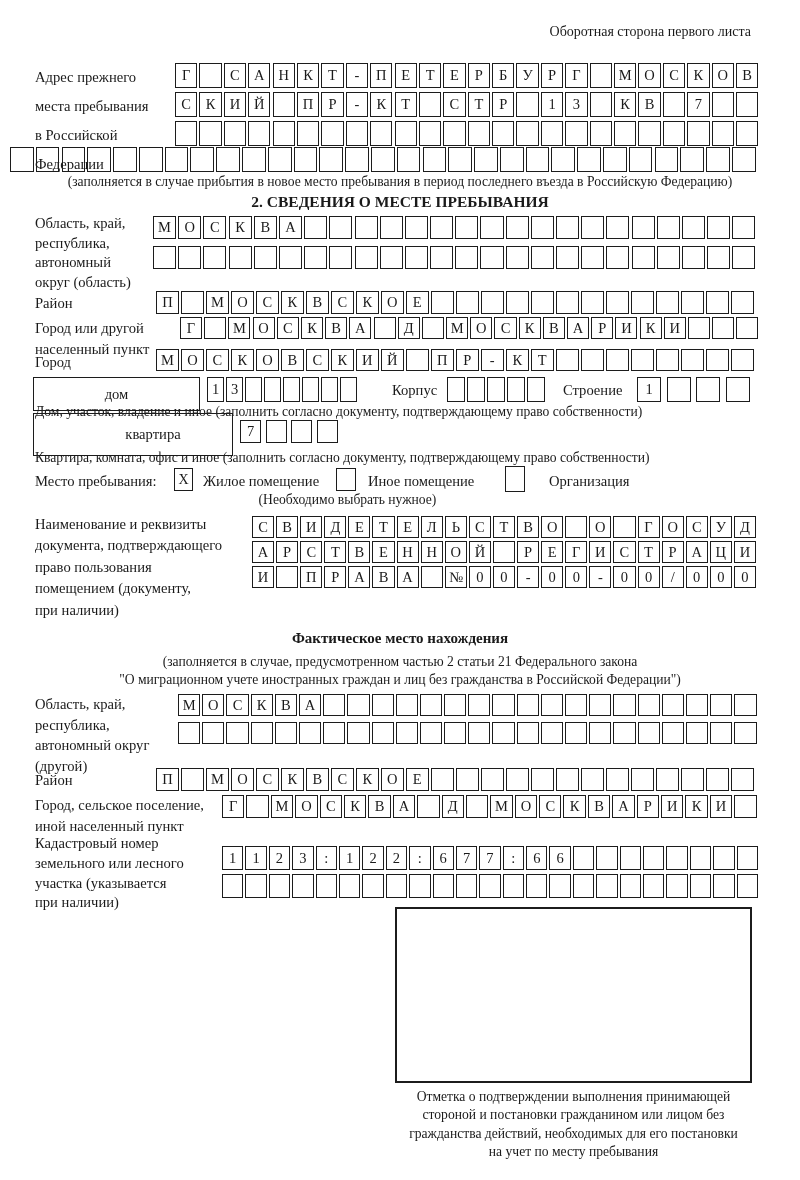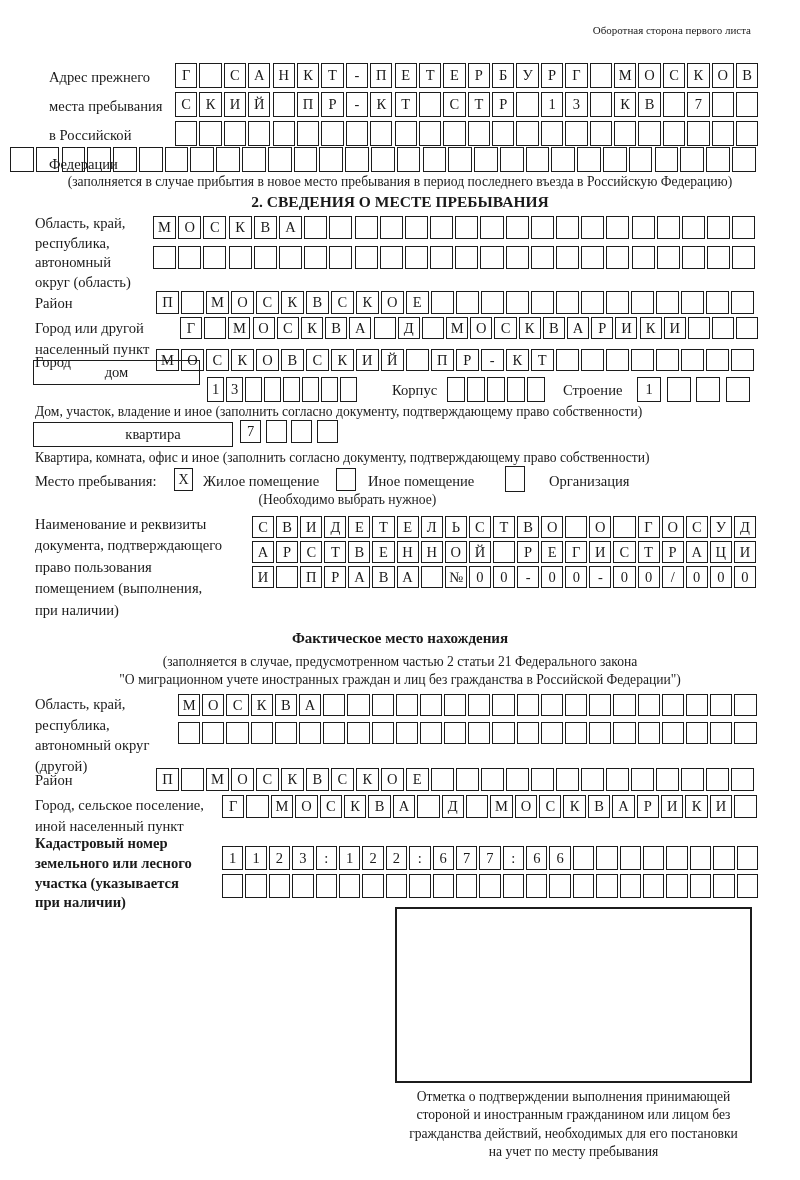--- a/index.html
+++ b/index.html
@@ -18,23 +18,23 @@
   .chk{position:absolute;border:1.5px solid #1c1c1c;box-sizing:border-box;
        display:flex;align-items:center;justify-content:center;font-size:14px;}
   .centerblock{position:absolute;text-align:center;}
   .bigbox{position:absolute;border:2px solid #1c1c1c;box-sizing:border-box;background:#fff;}
 </style>
 </head>
 <body>
 
 <div class="page">
 
-  <div class="abs" style="top:24px;right:49px;font-size:11px;white-space:nowrap;">Оборотная сторона первого листа</div>
-
-  <div class="lbl" style="left:49px;top:63px;line-height:29px;">
+  <div class="abs" style="top:24px;right:49px;font-size:14px;white-space:nowrap;">Оборотная сторона первого листа</div>
+
+  <div class="lbl" style="left:35px;top:63px;line-height:29px;">
       <div>Адрес прежнего</div>
       <div>места пребывания</div>
       <div>в Российской</div>
       <div>Федерации</div>
     </div>
   <div class="boxrow" style="left:175px;top:63px;--cw:22.3px;--g:2.1px;--ch:25px;">
       <div class="cell">Г</div>
       <div class="cell"></div>
       <div class="cell">С</div>
       <div class="cell">А</div>
@@ -285,21 +285,21 @@
       <div class="cell"></div>
       <div class="cell"></div>
       <div class="cell"></div>
       <div class="cell"></div>
       <div class="cell"></div>
       <div class="cell"></div>
       <div class="cell"></div>
       <div class="cell"></div>
     </div>
 
-  <div class="wbox" style="left:33px;top:360px;width:167px;height:25px;">дом</div>
+  <div class="wbox" style="left:33px;top:377px;width:167px;height:34px;">дом</div>
   <div class="boxrow" style="left:207px;top:377px;--cw:17px;--g:2px;--ch:25px;">
       <div class="cell">1</div>
       <div class="cell">3</div>
       <div class="cell"></div>
       <div class="cell"></div>
       <div class="cell"></div>
       <div class="cell"></div>
       <div class="cell"></div>
       <div class="cell"></div>
     </div>
@@ -313,21 +313,21 @@
     </div>
   <div class="lbl" style="left:563px;top:380px;">Строение</div>
   <div class="boxrow" style="left:637px;top:377px;--cw:24px;--g:5.5px;--ch:25px;">
       <div class="cell">1</div>
       <div class="cell"></div>
       <div class="cell"></div>
       <div class="cell"></div>
     </div>
   <div class="cap" style="left:35px;top:404px;font-family:Liberation Serif, serif;">Дом, участок, владение и иное (заполнить согласно документу, подтверждающему право собственности)</div>
 
-  <div class="wbox" style="left:33px;top:422px;width:200px;height:25px;padding-left:40px;">квартира</div>
+  <div class="wbox" style="left:33px;top:413px;width:200px;height:43px;padding-left:40px;">квартира</div>
   <div class="boxrow" style="left:240px;top:420px;--cw:21px;--g:4.5px;--ch:23px;">
       <div class="cell">7</div>
       <div class="cell"></div>
       <div class="cell"></div>
       <div class="cell"></div>
     </div>
   <div class="cap" style="left:35px;top:450px;">Квартира, комната, офис и иное (заполнить согласно документу, подтверждающему право собственности)</div>
 
   <div class="lbl" style="left:35px;top:471px;">Место пребывания:</div>
   <div class="chk" style="left:174px;top:468px;width:19px;height:23px;">Х</div>
@@ -335,21 +335,21 @@
   <div class="chk" style="left:336px;top:468px;width:20px;height:23px;"></div>
   <div class="lbl" style="left:368px;top:471px;">Иное помещение</div>
   <div class="chk" style="left:505px;top:466px;width:20px;height:26px;"></div>
   <div class="lbl" style="left:549px;top:471px;">Организация</div>
   <div class="centerblock cap" style="left:180px;top:492px;width:335px;">(Необходимо выбрать нужное)</div>
 
   <div class="lbl" style="left:35px;top:514px;line-height:21.4px;">
       <div>Наименование и реквизиты</div>
       <div>документа, подтверждающего</div>
       <div>право пользования</div>
-      <div>помещением (выполнения,</div>
+      <div>помещением (документу,</div>
       <div>при наличии)</div>
     </div>
   <div class="boxrow" style="left:252px;top:516px;--cw:22.1px;--g:2px;--ch:22px;">
       <div class="cell">С</div>
       <div class="cell">В</div>
       <div class="cell">И</div>
       <div class="cell">Д</div>
       <div class="cell">Е</div>
       <div class="cell">Т</div>
       <div class="cell">Е</div>
@@ -528,21 +528,21 @@
       <div class="cell">К</div>
       <div class="cell">В</div>
       <div class="cell">А</div>
       <div class="cell">Р</div>
       <div class="cell">И</div>
       <div class="cell">К</div>
       <div class="cell">И</div>
       <div class="cell"></div>
     </div>
 
-  <div class="lbl" style="left:35px;top:834px;line-height:19.8px;font-weight:bold;">
+  <div class="lbl" style="left:35px;top:834px;line-height:19.8px;">
       <div>Кадастровый номер</div>
       <div>земельного или лесного</div>
       <div>участка (указывается</div>
       <div>при наличии)</div>
     </div>
   <div class="boxrow" style="left:222px;top:846px;--cw:21.4px;--g:2px;--ch:24px;">
       <div class="cell">1</div>
       <div class="cell">1</div>
       <div class="cell">2</div>
       <div class="cell">3</div>
@@ -588,18 +588,18 @@
       <div class="cell"></div>
       <div class="cell"></div>
       <div class="cell"></div>
       <div class="cell"></div>
       <div class="cell"></div>
     </div>
 
   <div class="bigbox" style="left:395px;top:907px;width:357px;height:176px;"></div>
   <div class="centerblock" style="left:372px;top:1088px;width:403px;font-size:13.6px;line-height:18.4px;">
       <div>Отметка о подтверждении выполнения принимающей</div>
-      <div>стороной и иностранным гражданином или лицом без</div>
+      <div>стороной и постановки гражданином или лицом без</div>
       <div>гражданства действий, необходимых для его постановки</div>
       <div>на учет по месту пребывания</div>
     </div>
 
 </div>
 
 </body></html>

